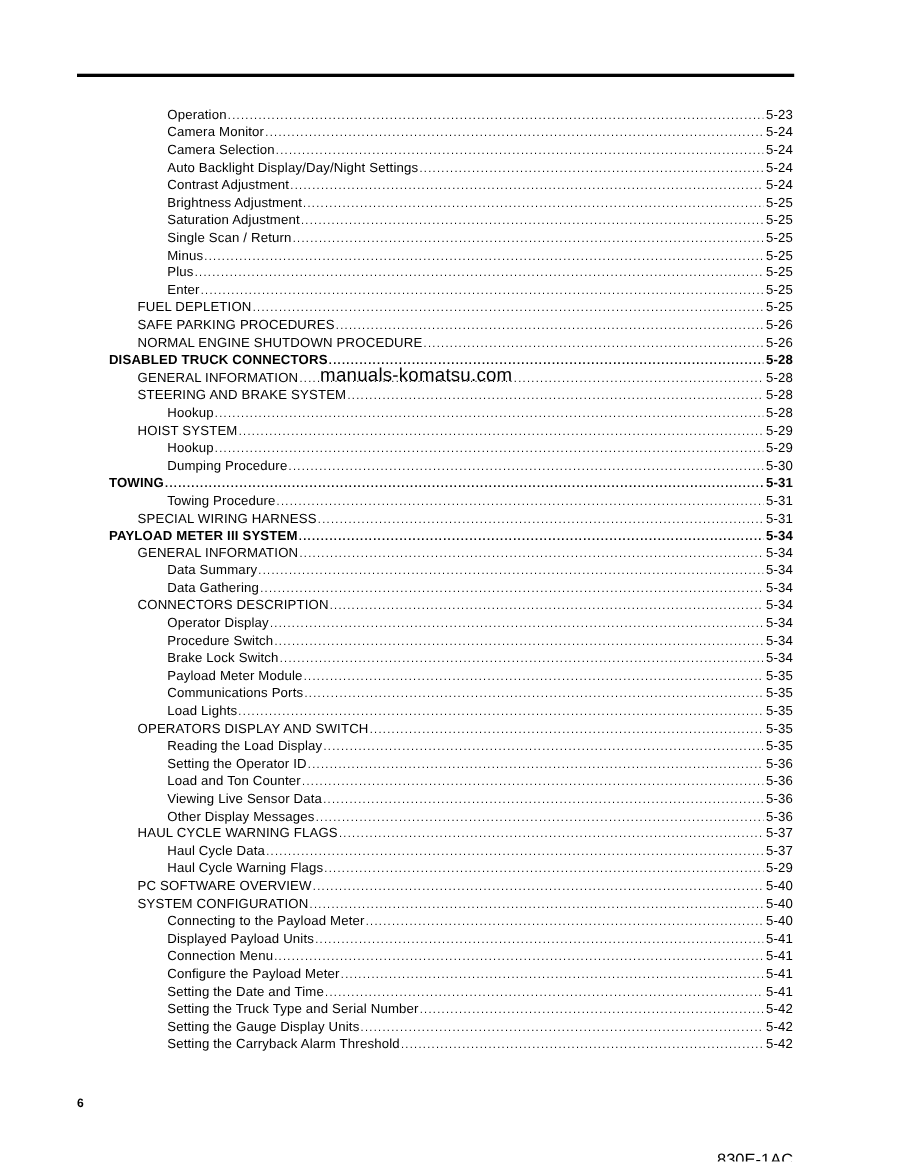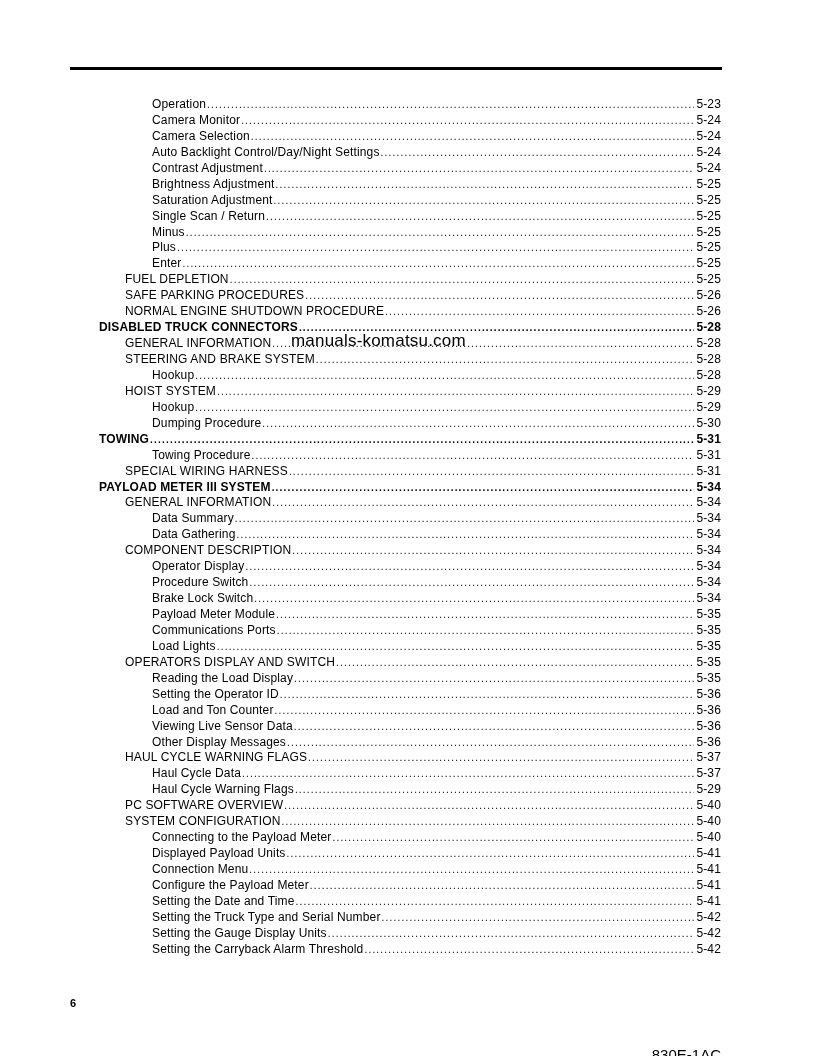--- a/index.html
+++ b/index.html
@@ -102,21 +102,21 @@
       <span class="toc-title">Camera Monitor</span>
       <span class="toc-dots"></span>
       <span class="toc-page">5-24</span>
     </div>
     <div class="toc-row lvl-2">
       <span class="toc-title">Camera Selection</span>
       <span class="toc-dots"></span>
       <span class="toc-page">5-24</span>
     </div>
     <div class="toc-row lvl-2">
-      <span class="toc-title">Auto Backlight Control/Day/Night Settings</span>
+      <span class="toc-title">Auto Backlight Display/Day/Night Settings</span>
       <span class="toc-dots"></span>
       <span class="toc-page">5-24</span>
     </div>
     <div class="toc-row lvl-2">
       <span class="toc-title">Contrast Adjustment</span>
       <span class="toc-dots"></span>
       <span class="toc-page">5-24</span>
     </div>
     <div class="toc-row lvl-2">
       <span class="toc-title">Brightness Adjustment</span>
@@ -227,21 +227,21 @@
       <span class="toc-title">Data Summary</span>
       <span class="toc-dots"></span>
       <span class="toc-page">5-34</span>
     </div>
     <div class="toc-row lvl-2">
       <span class="toc-title">Data Gathering</span>
       <span class="toc-dots"></span>
       <span class="toc-page">5-34</span>
     </div>
     <div class="toc-row lvl-1">
-      <span class="toc-title">COMPONENT DESCRIPTION</span>
+      <span class="toc-title">CONNECTORS DESCRIPTION</span>
       <span class="toc-dots"></span>
       <span class="toc-page">5-34</span>
     </div>
     <div class="toc-row lvl-2">
       <span class="toc-title">Operator Display</span>
       <span class="toc-dots"></span>
       <span class="toc-page">5-34</span>
     </div>
     <div class="toc-row lvl-2">
       <span class="toc-title">Procedure Switch</span>

